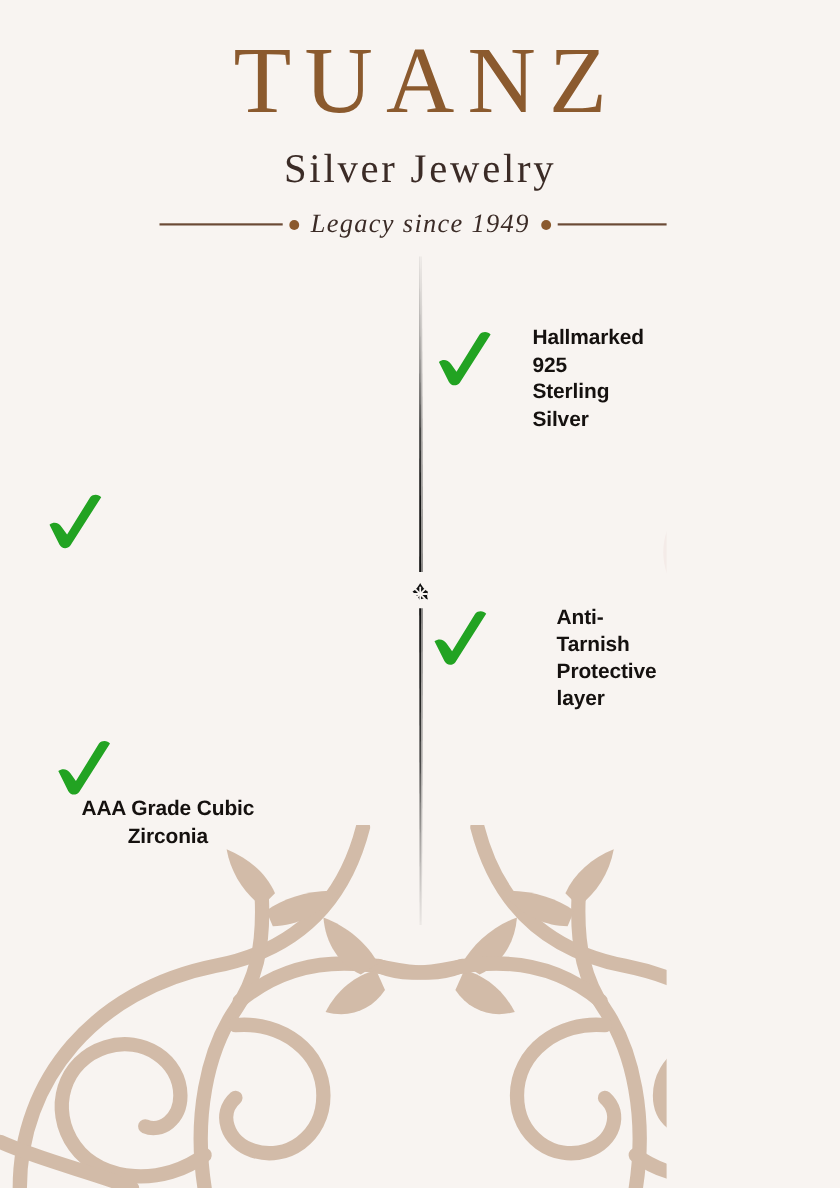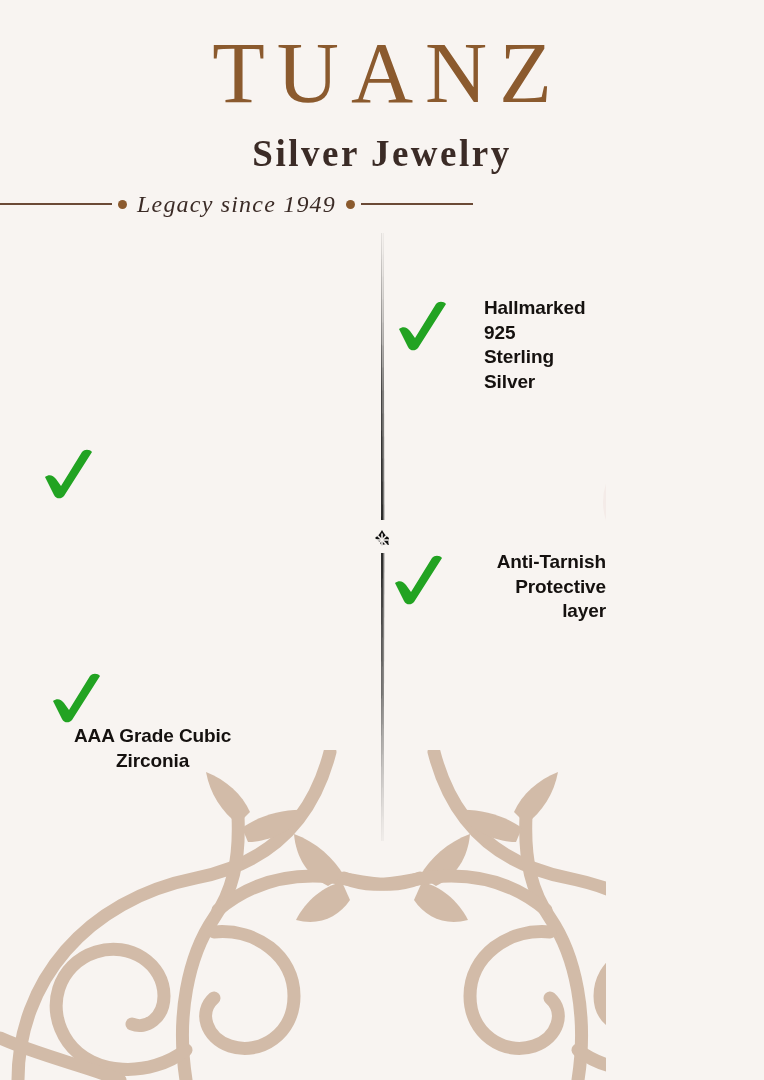--- a/index.html
+++ b/index.html
@@ -62,26 +62,26 @@
     margin: 0;
     padding-left: 12px;
     font-weight: 400;
   }
   .brand-sub {
     font-family: "Liberation Serif", "DejaVu Serif", serif;
     font-size: 37px;
     letter-spacing: 2.5px;
     color: #3B2B26;
     margin: 14px 0 0 0;
-    font-weight: 700;
+    font-weight: 400;
   }
   .legacy-row {
     display: flex;
     align-items: center;
-    justify-content: flex-start;
+    justify-content: center;
     gap: 0;
     margin-top: 16px;
   }
   .legacy-rule {
     width: 112px;
     height: 1.6px;
     background: #6B4A36;
   }
   .legacy-dot {
     width: 9px;
@@ -150,21 +150,21 @@
   #feature-hallmarked .ftext { margin-left: 34px; text-align: left; }
 
   #feature-nickel {
     left: 42px; top: 444px;
   }
   #feature-nickel .ftext { margin-left: 28px; text-align: center; }
 
   #feature-tarnish {
     left: 392px; top: 550px;
   }
-  #feature-tarnish .ftext { margin-left: 44px; text-align: right; }
+  #feature-tarnish .ftext { margin-left: 60px; text-align: left; }
 
   #feature-zirconia {
     left: 50px; top: 668px; flex-direction: column;
   }
   #feature-zirconia .ftext { margin-left: 24px; text-align: center; }
 </style>
 </head>
 <body>
 
 <div id="poster">

